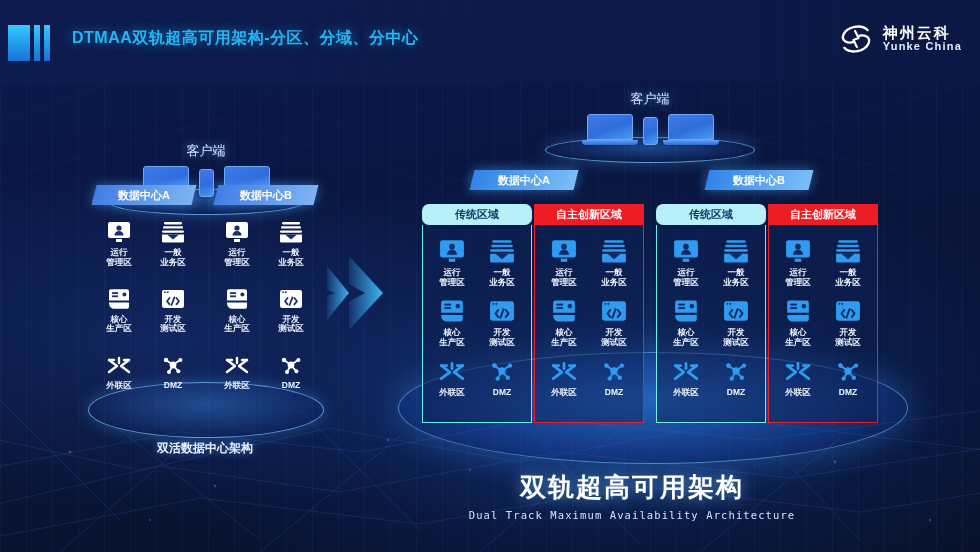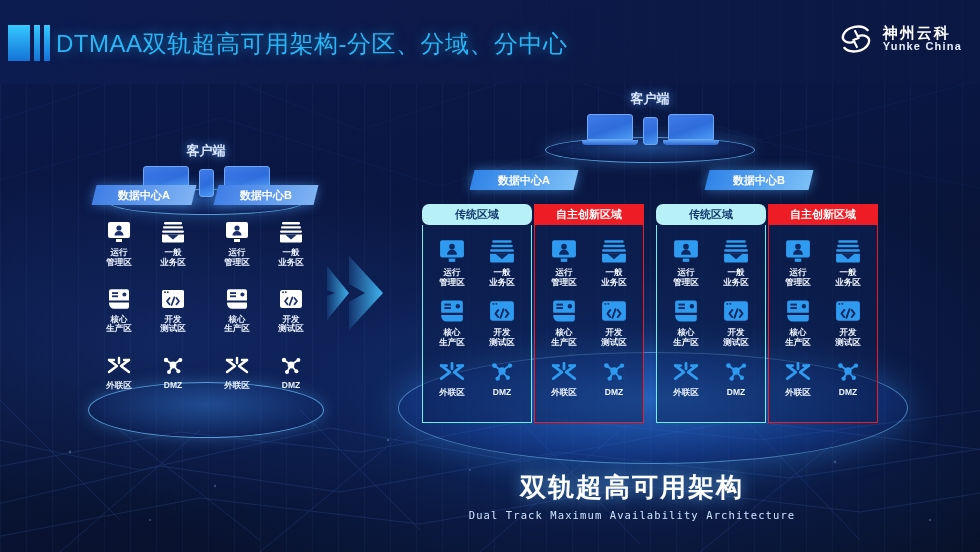--- a/index.html
+++ b/index.html
@@ -25,32 +25,32 @@
 
   
   .header { position:absolute; left:0; top:0; width:980px; height:84px;
     background:linear-gradient(90deg, rgba(13,28,80,0.95) 0%, rgba(13,26,74,0.85) 45%, rgba(12,24,66,0.6) 100%);
     z-index:6; }
   .hbars { position:absolute; left:8px; top:25px; display:flex; align-items:flex-end; gap:4px; height:36px; }
   .hbars i { display:block; background:linear-gradient(180deg,#35c9ff,#1473d8); }
   .hbars i:nth-child(1){ width:22px; height:36px; }
   .hbars i:nth-child(2){ width:6px;  height:36px; }
   .hbars i:nth-child(3){ width:6px;  height:36px; }
-  .title { position:absolute; left:56px; top:28px; font-size:24px; font-weight:normal;
+  .title { position:absolute; left:72px; top:28px; font-size:16px; font-weight:bold;
     color:#27b6f5; letter-spacing:.5px; white-space:nowrap;
     text-shadow:0 0 12px rgba(39,182,245,.55); }
   .logo { position:absolute; right:18px; top:22px; display:flex; align-items:center; gap:9px; }
   .logo .mark { width:36px; height:34px; }
   .logo .ltxt { display:flex; flex-direction:column; line-height:1.05; }
   .logo .lcn { font-size:15px; font-weight:bold; color:#fff; letter-spacing:2px; }
   .logo .len { font-size:11px; color:#e6edff; letter-spacing:1.2px;font-weight:bold; }
 
   
   .clients { position:absolute; z-index:4; }
-  .clients .ctitle { text-align:center; color:#dbe8ff; font-size:13px; font-weight:bold;
+  .clients .ctitle { text-align:center; color:#dbe8ff; font-size:13px; font-weight:normal;
     text-shadow:0 0 10px rgba(90,170,255,.8); margin-bottom:6px; white-space:nowrap; }
   .devices { display:flex; align-items:flex-end; justify-content:center; gap:10px; }
   .laptop { width:46px; }
   .laptop .scr { height:26px; border-radius:3px 3px 0 0;
     background:linear-gradient(160deg,#3f7ae8,#2f6ddb 55%,#4b9bf5); border:1px solid #6fa8f5; }
   .laptop .base { height:5px; margin:0 -5px; border-radius:0 0 4px 4px;
     background:linear-gradient(180deg,#5fa2f2,#2f6ad6); }
   .phone { width:15px; }
   .phone .scr { height:28px; border-radius:3px;
     background:linear-gradient(160deg,#3f7ae8,#2f6ddb 55%,#4b9bf5); border:1px solid #6fa8f5; }
@@ -349,20 +349,21 @@
                 <circle cx="19.4" cy="5" r="2"></circle>
                 <circle cx="8" cy="17" r="2"></circle>
                 <circle cx="17.4" cy="16.2" r="2"></circle>
               </svg>
           </div>
           <div class="lb">DMZ</div>
         </div>
       </div>
     </div>
 
+    <div class="lcap">双活数据中心架构</div>
   </div>
 
   <div class="arrow">
     <svg width="62" height="82" viewBox="0 0 62 82">
       <defs>
         <linearGradient id="ag" x1="0" y1="0" x2="1" y2="0">
           <stop offset="0%" stop-color="#14336e"></stop>
             <stop offset="100%" stop-color="#3fb7f0"></stop>
         </linearGradient>
       </defs>

